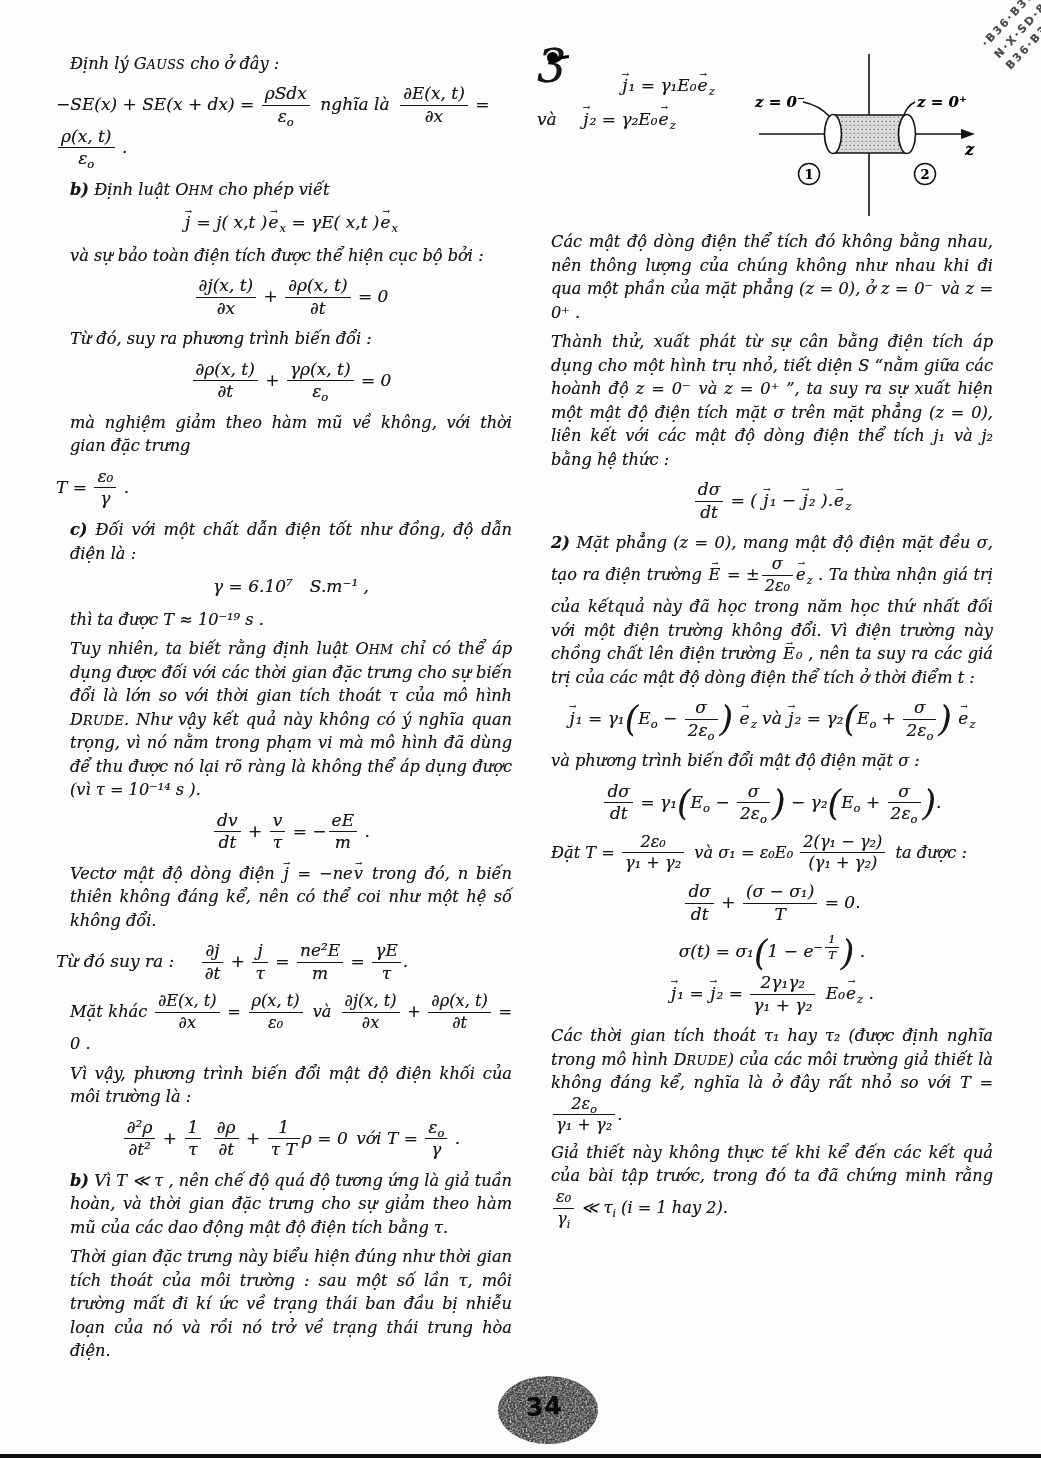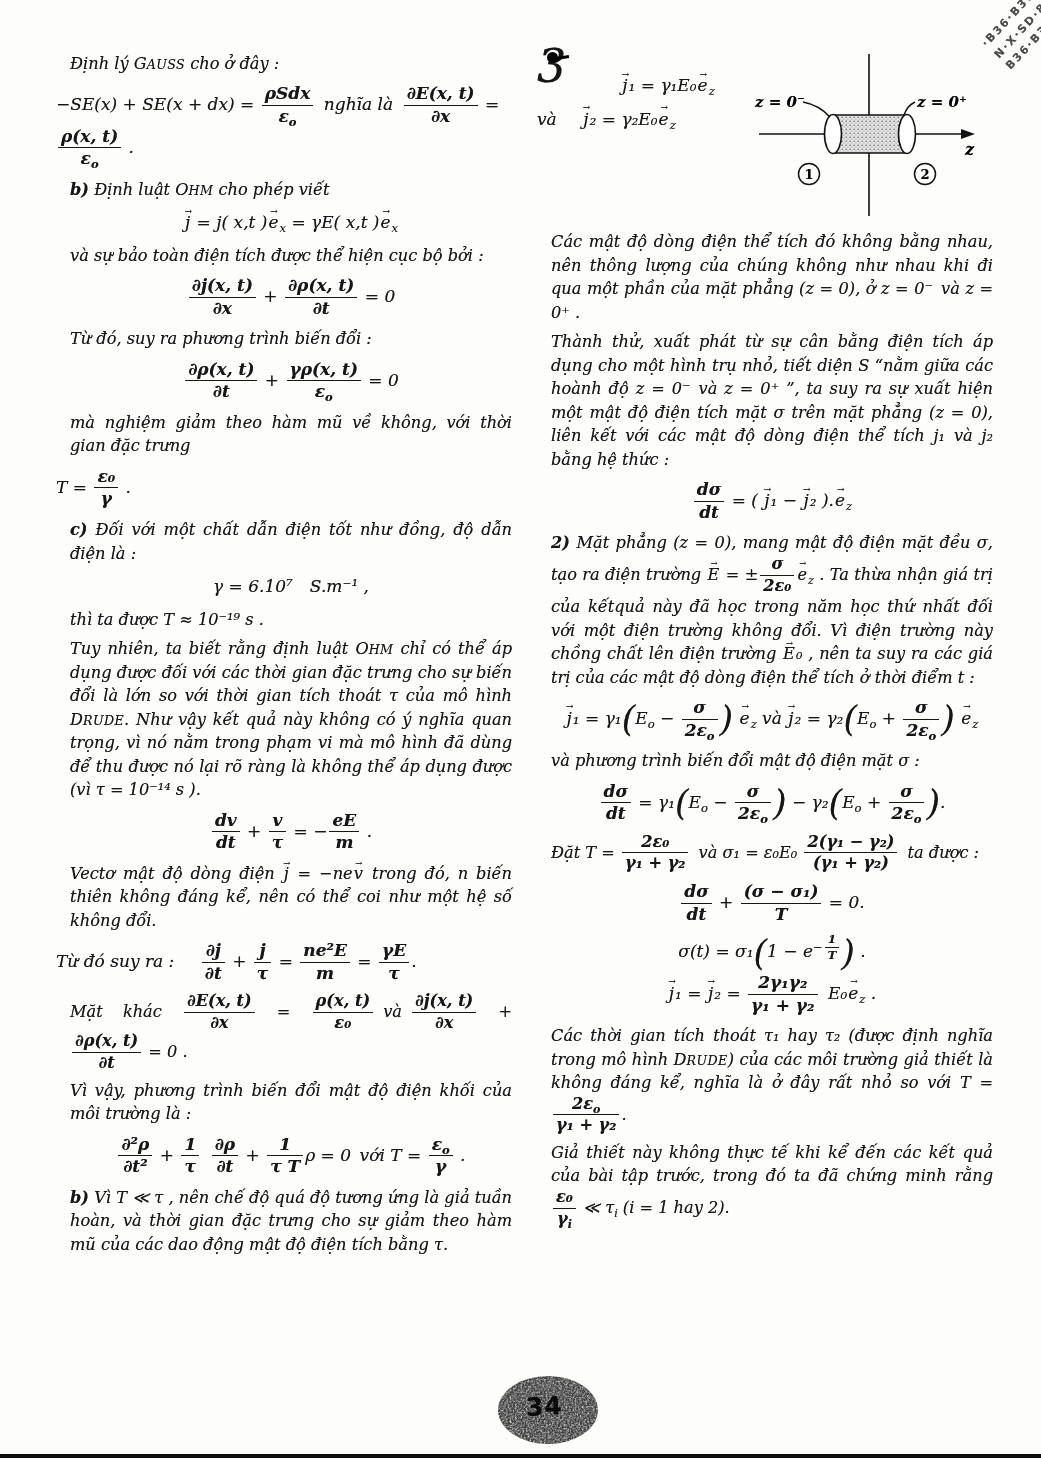--- a/index.html
+++ b/index.html
@@ -7,21 +7,21 @@
         font-family:"DejaVu Serif", "Liberation Serif", serif;font-style:italic;color:#161616;
         text-shadow:0 0 .4px rgba(0,0,0,.5);}
   .col{position:absolute;top:46px;width:470px;font-size:16.2px;line-height:1.45;text-align:justify;}
   .col-left{left:56px;}
   .col-right{left:537px;}
   .p{margin:6px 14px;}
   .eq{margin:9px 0;text-align:center;font-size:17px;}
   .eq-left{text-align:left;}
   .eq-ind{text-align:center;margin-left:46px;}
   
-  .fx-frac{display:inline-block;vertical-align:middle;text-align:center;padding:0 2px;font-weight:bold;}
+  .fx-frac{display:inline-block;vertical-align:middle;text-align:center;padding:0 2px;}
   .fx-num{display:block;padding:0 3px 1px;border-bottom:1.4px solid #161616;line-height:1.15;}
   .fx-den{display:block;padding:1px 3px 0;line-height:1.15;}
   sup.fx-sup{font-size:68%;line-height:0;}
   sub.fx-sub{font-size:68%;line-height:0;}
   .fx-v{position:relative;display:inline-block;margin:0 1px;}
   .fx-v::before{content:"\2192";position:absolute;left:50%;top:-0.60em;transform:translateX(-42%);
                 font-size:0.52em;font-style:normal;}
   .fx-bp{font-size:205%;vertical-align:middle;line-height:0;font-weight:400;}
   .fx-b{font-weight:bold;}
   .fx-sc{font-size:0.78em;letter-spacing:.4px;}
@@ -74,20 +74,21 @@
     <div class="eq">γ = 6.10⁷  S.m⁻¹ ,</div>
     <div class="p">thì ta được T ≈ 10⁻¹⁹ s .</div>
     <div class="p">Tuy nhiên, ta biết rằng định luật O<span class="fx-sc">HM</span> chỉ có thể áp dụng được đối với các thời gian đặc trưng cho sự biến đổi là lớn so với thời gian tích thoát τ của mô hình D<span class="fx-sc">RUDE</span>. Như vậy kết quả này không có ý nghĩa quan trọng, vì nó nằm trong phạm vi mà mô hình đã dùng để thu được nó lại rõ ràng là không thể áp dụng được (vì τ = 10⁻¹⁴ s ).</div>
     <div class="eq"><span class="fx-frac"><span class="fx-num">dv</span><span class="fx-den">dt</span></span> + <span class="fx-frac"><span class="fx-num">v</span><span class="fx-den">τ</span></span> = −<span class="fx-frac"><span class="fx-num">eE</span><span class="fx-den">m</span></span> .</div>
     <div class="p">Vectơ mật độ dòng điện <span class="fx-v">j</span> = −ne<span class="fx-v">v</span> trong đó, n biến thiên không đáng kể, nên có thể coi như một hệ số không đổi.</div>
     <div class="eq eq-left">Từ đó suy ra :   <span class="fx-frac"><span class="fx-num">∂j</span><span class="fx-den">∂t</span></span> + <span class="fx-frac"><span class="fx-num">j</span><span class="fx-den">τ</span></span> = <span class="fx-frac"><span class="fx-num">ne²E</span><span class="fx-den">m</span></span> = <span class="fx-frac"><span class="fx-num">γE</span><span class="fx-den">τ</span></span>.</div>
     <div class="p">Mặt khác <span class="fx-frac"><span class="fx-num">∂E(x, t)</span><span class="fx-den">∂x</span></span> = <span class="fx-frac"><span class="fx-num">ρ(x, t)</span><span class="fx-den">ε₀</span></span> và <span class="fx-frac"><span class="fx-num">∂j(x, t)</span><span class="fx-den">∂x</span></span> + <span class="fx-frac"><span class="fx-num">∂ρ(x, t)</span><span class="fx-den">∂t</span></span> = 0 .</div>
     <div class="p">Vì vậy, phương trình biến đổi mật độ điện khối của môi trường là :</div>
     <div class="eq"><span class="fx-frac"><span class="fx-num">∂²ρ</span><span class="fx-den">∂t²</span></span> + <span class="fx-frac"><span class="fx-num">1</span><span class="fx-den">τ</span></span> <span class="fx-frac"><span class="fx-num">∂ρ</span><span class="fx-den">∂t</span></span> + <span class="fx-frac"><span class="fx-num">1</span><span class="fx-den">τ T</span></span>ρ = 0 với T = <span class="fx-frac"><span class="fx-num">ε<sub class="fx-sub">o</sub></span><span class="fx-den">γ</span></span> .</div>
     <div class="p"><span class="fx-b">b)</span> Vì T ≪ τ , nên chế độ quá độ tương ứng là giả tuần hoàn, và thời gian đặc trưng cho sự giảm theo hàm mũ của các dao động mật độ điện tích bằng τ.</div>
+    <div class="p">Thời gian đặc trưng này biểu hiện đúng như thời gian tích thoát của môi trường : sau một số lần τ, môi trường mất đi kí ức về trạng thái ban đầu bị nhiễu loạn của nó và rồi nó trở về trạng thái trung hòa điện.</div>
   </div>
 
   <div class="col col-right">
     <div class="intro-row">
       <div class="intro-text">
         <span class="dropcap">3</span>
         <div class="marker"></div>
         <div class="eq eq-ind"><span class="fx-v">j</span>₁ = γ₁E₀<span class="fx-v">e</span><sub class="fx-sub">z</sub></div>
         <div class="eq eq-left">và   <span class="fx-v">j</span>₂ = γ₂E₀<span class="fx-v">e</span><sub class="fx-sub">z</sub></div>
       </div>

